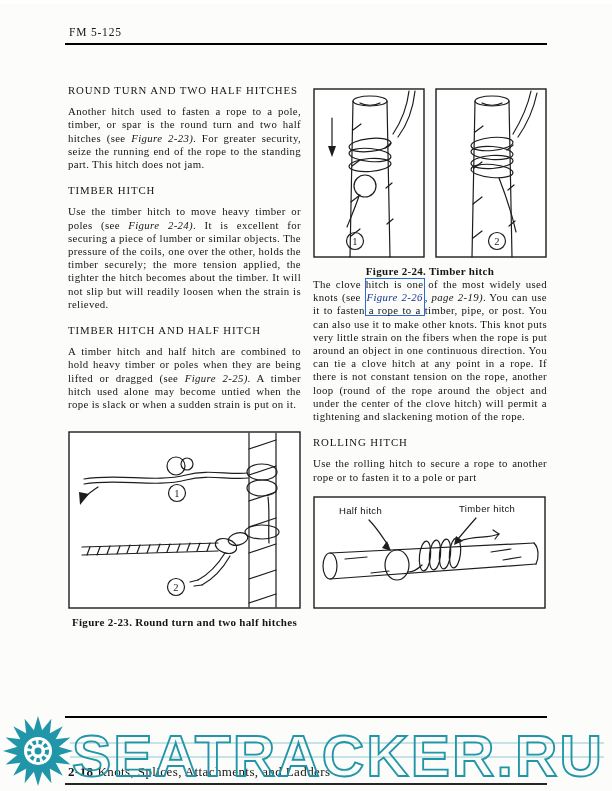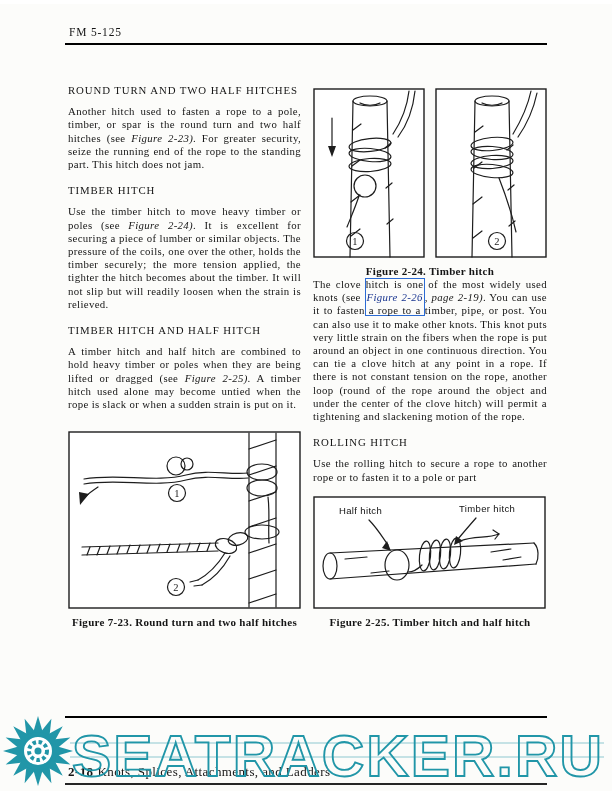--- a/index.html
+++ b/index.html
@@ -104,21 +104,21 @@
           <ellipse cx="194" cy="101" rx="17" ry="7"></ellipse>
           <path d="M157,122 C149,135 141,143 130,149"></path>
           <path d="M162,125 C154,139 145,148 134,154"></path>
           <path d="M130,149 l-8,2 M134,154 l-8,1"></path>
         </g>
         <g>
           <circle cx="108" cy="156" r="8.5" class="ink"></circle>
           <text class="marker-num" x="108" y="160">2</text>
         </g>
       </svg>
-      <div class="figure-caption">Figure 7-23.  Round turn and two half hitches</div>
+      <div class="figure-caption">Figure 2-23.  Round turn and two half hitches</div>
     </div>
   </div>
 
   <div class="col col-right">
 
     <div class="figure-block first">
       <svg width="234" height="170" viewBox="0 0 234 170">
         <rect x="1" y="1" width="110" height="168" fill="#ffffff" stroke="#1d1d1d" stroke-width="1.4"></rect>
         <rect x="123" y="1" width="110" height="168" fill="#ffffff" stroke="#1d1d1d" stroke-width="1.4"></rect>
         <g class="ink">
@@ -194,21 +194,20 @@
         </g>
         <g>
           <path class="ink" d="M56,24 C64,32 70,42 75,49"></path>
           <polygon class="ink-fill" points="78,55 69,52 74,45"></polygon>
           <path class="ink" d="M163,22 C156,30 150,37 145,43"></path>
           <polygon class="ink-fill" points="141,49 143,40 150,45"></polygon>
         </g>
         <text class="fig-label" x="26" y="18">Half hitch</text>
         <text class="fig-label" x="146" y="16">Timber hitch</text>
       </svg>
-      <div class="figure-caption">Figure 2-25. Timber hitch and half hitch</div>
     </div>
   </div>
 
   <div class="rule rule-bottom"></div>
   <div class="footer"><span class="page-num">2-18</span><span>Knots, Splices, Attachments, and Ladders</span></div>
   <div class="rule rule-edge"></div>
 
   <svg class="watermark" width="608" height="88" viewBox="0 0 608 88">
     <g fill="#2196a8">
       <polygon points="36,9 41,26 31,26"></polygon>

